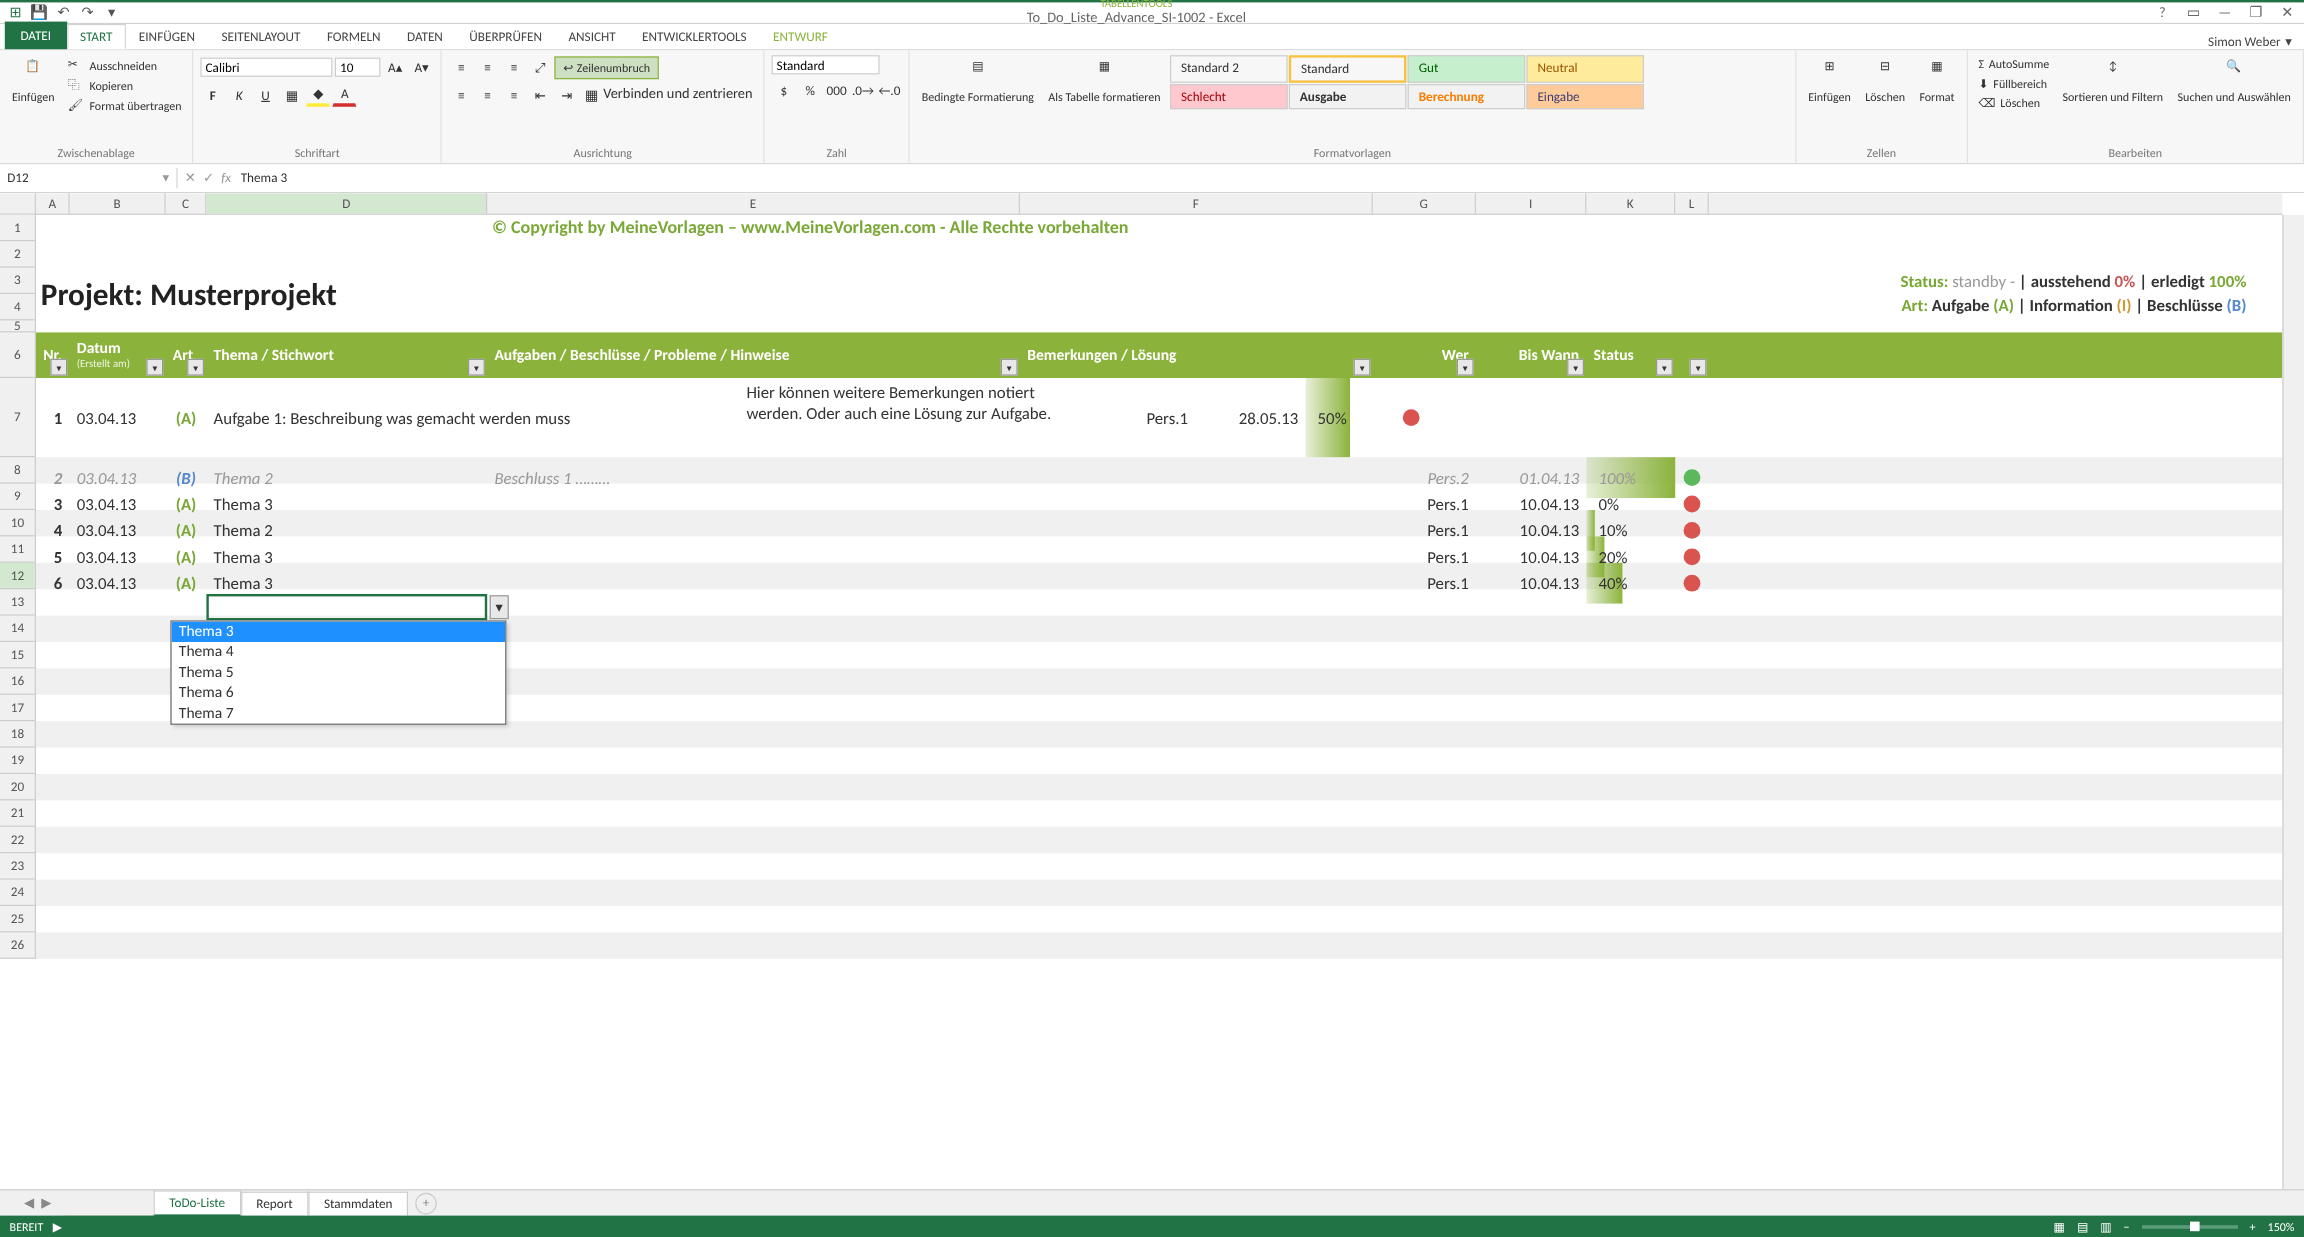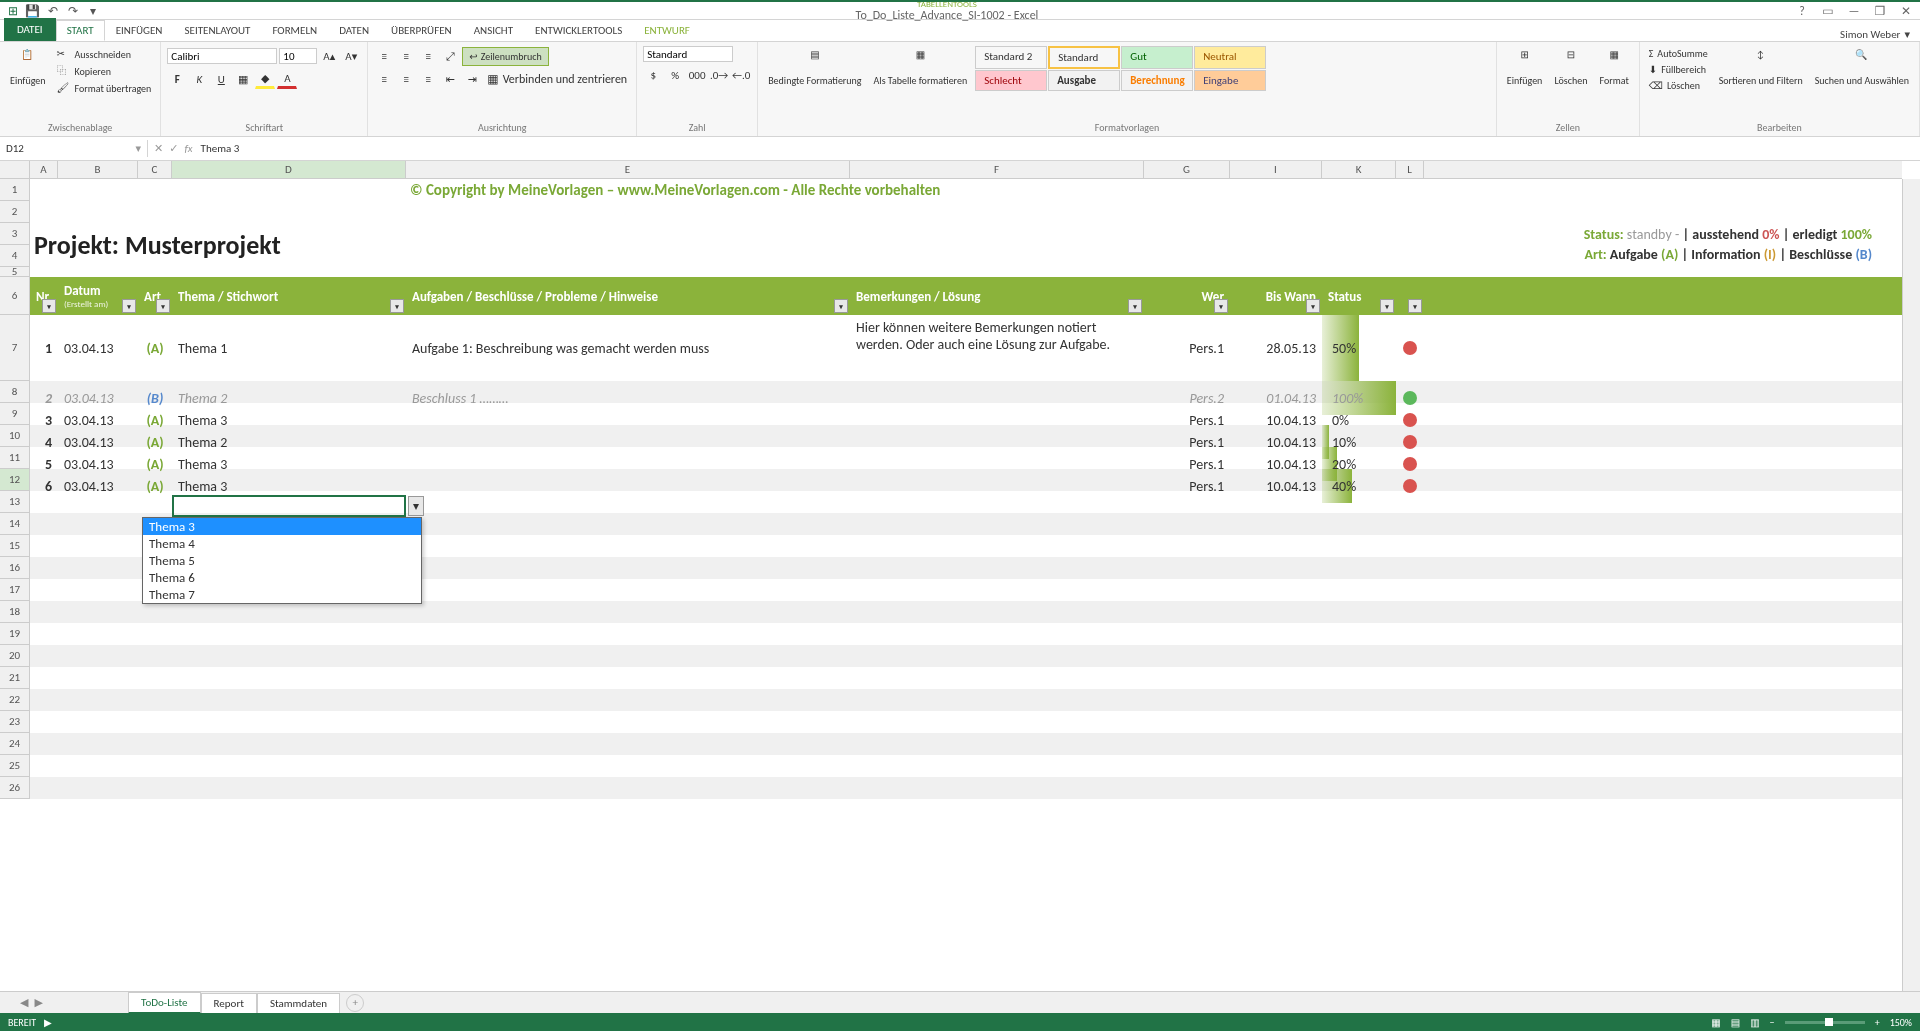--- a/index.html
+++ b/index.html
@@ -30,21 +30,21 @@
 .big-btn { display: flex; flex-direction: column; align-items: center; justify-content: center; padding: 2px 4px; cursor: pointer; font-size: 10px; text-align: center; gap: 2px; }
 .big-btn .ico { width: 24px; height: 24px; }
 .small-row { display: flex; flex-direction: column; gap: 1px; font-size: 10px; }
 .small-item { display: flex; align-items: center; gap: 4px; padding: 1px 3px; cursor: pointer; white-space: nowrap; }
 .small-item .ico { width: 14px; height: 14px; }
 .font-controls { display: flex; flex-direction: column; gap: 3px; }
 .font-row { display: flex; gap: 2px; align-items: center; }
 .combo { border: 1px solid #ccc; background: #fff; font-size: 11px; padding: 1px 3px; height: 16px; }
 .icon-btn { width: 20px; height: 20px; border: 1px solid transparent; display: flex; align-items: center; justify-content: center; cursor: pointer; font-size: 11px; }
 .wrap-btn { background: #cde0c1; border: 1px solid #8bb33b; padding: 2px 6px; font-size: 10px; display: flex; align-items: center; gap: 3px; }
-.style-cell { border: 1px solid #ccc; padding: 3px 8px; font-size: 11px; width: 72px; cursor: pointer; }
+.style-cell { border: 1px solid #ccc; padding: 3px 8px; font-size: 11px; width: 98px; cursor: pointer; }
 
 
 .fbar { height: 24px; border-bottom: 1px solid #d4d4d4; display: flex; align-items: center; background: #fff; }
 .name-box { width: 148px; border-right: 1px solid #d4d4d4; padding: 2px 6px; font-size: 11px; display:flex; align-items:center; justify-content:space-between;}
 .fx-area { flex: 1; display: flex; align-items: center; padding: 0 6px; gap: 8px; font-size: 11px; }
 .fx-btns { color: #999; display: flex; gap: 6px; }
 
 
 .grid-area { position: relative; background: #fff; height: 830px; overflow: hidden; }
 .corner { position: absolute; left: 0; top: 0; width: 30px; height: 18px; background: #f0f0f0; border-right: 1px solid #ccc; border-bottom: 1px solid #ccc; }
@@ -462,21 +462,20 @@
         </div>
     </div>
 
     <div id="data-rows">
         <div class="data-row" style="height: 66px;">
           <div class="td c-nr right">
             <b>1</b>
           </div>
           <div class="td c-dat">03.04.13</div>
           <div class="td c-art center art-a">(A)</div>
-          <div class="td c-thema">Thema 1</div>
           <div class="td c-aufg">Aufgabe 1:  Beschreibung  was gemacht werden muss</div>
           <div class="td c-bem" style="align-items:flex-start;padding-top:4px">Hier können weitere Bemerkungen notiert werden. Oder auch eine Lösung zur Aufgabe.</div>
           <div class="td c-wer right">Pers.1</div>
           <div class="td c-bis right">28.05.13</div>
           <div class="td c-stat status-cell">
             <div class="status-bar" style="width:50%"></div>
             <span class="status-text">50%</span>
           </div>
           <div class="td c-ico center">
             <div class="status-icon red"></div>

